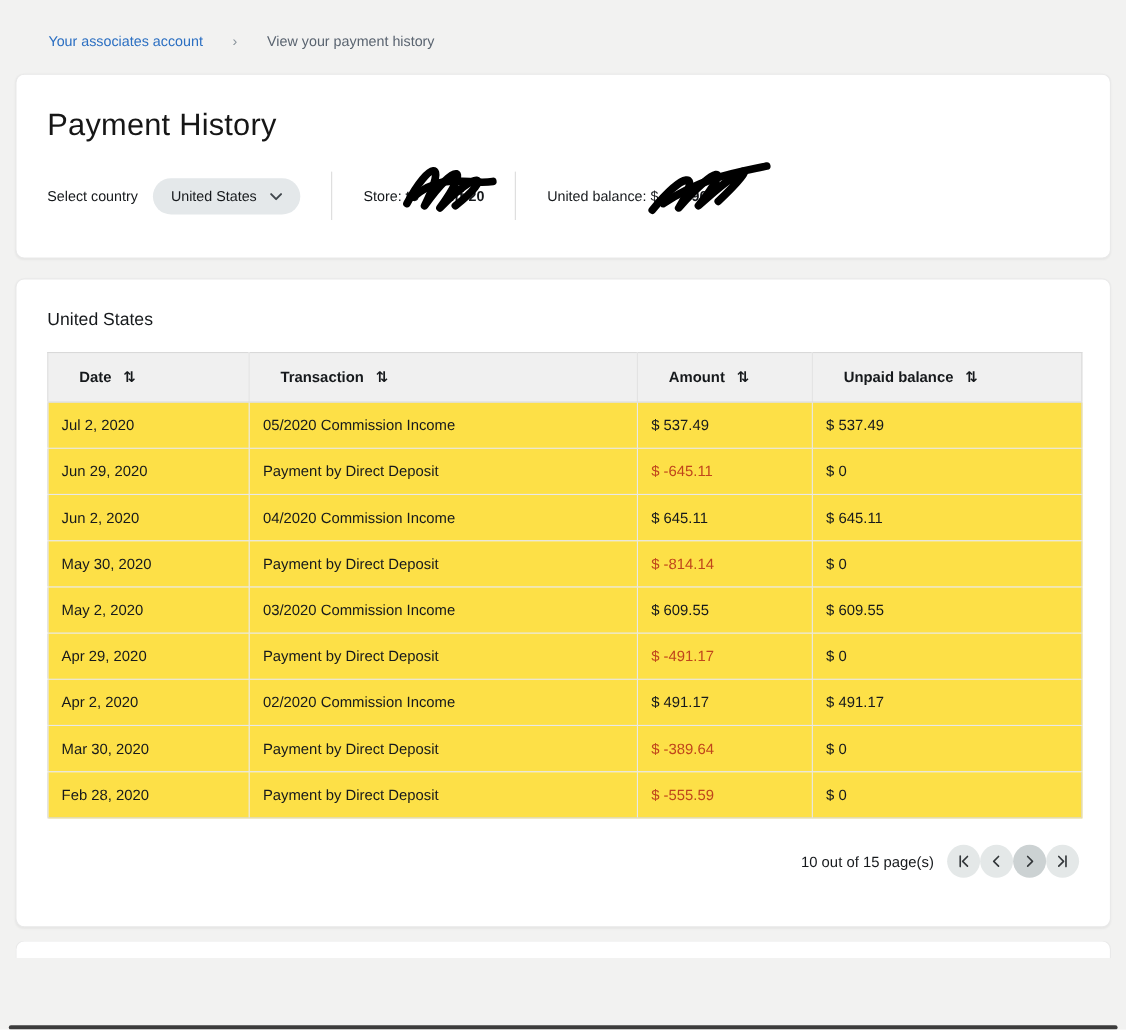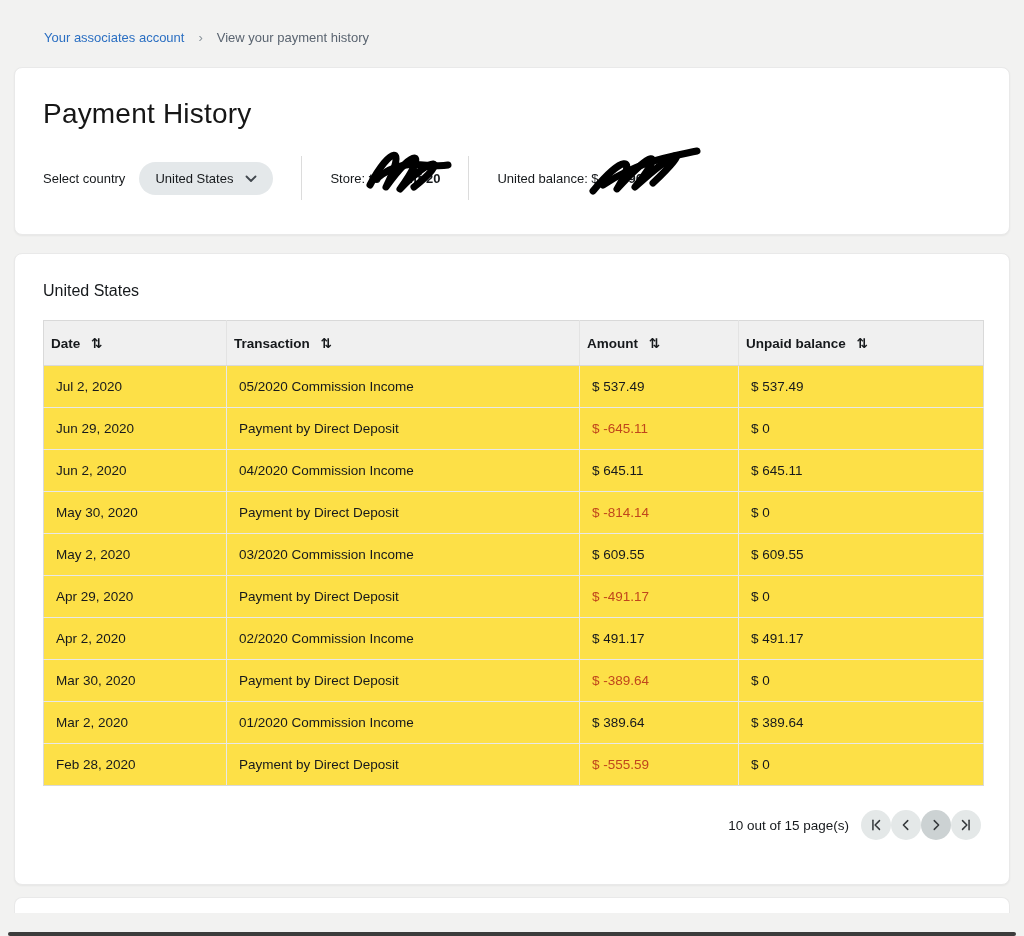--- a/index.html
+++ b/index.html
@@ -6,21 +6,21 @@
   *{box-sizing:border-box;margin:0;padding:0}
   html,body{width:1024px;height:936px}
   body{
     background:#f2f2f1;
     font-family:"Liberation Sans","DejaVu Sans",sans-serif;
     color:#16191c;
     position:relative;
     overflow:hidden;
   }
   
-  .breadcrumb{padding:30px 0 0 44px;font-size:13px;display:flex;gap:14px;align-items:center}
+  .breadcrumb{padding:30px 0 0 44px;font-size:13px;display:flex;gap:27px;align-items:center}
   .breadcrumb a{color:#2b6fc2;text-decoration:none;cursor:pointer}
   .breadcrumb .sep{color:#8a949c}
   .breadcrumb .current{color:#5a6470}
   
   .card{background:#fff;border:1px solid #e9e9e9;border-radius:8px;margin:0 14px;box-shadow:0 1px 2px rgba(15,17,17,.05)}
   .card-header{margin-top:22px;padding:30px 28px 34px}
   h1{font-size:28px;font-weight:400;color:#161616;letter-spacing:.2px}
   .controls{display:flex;align-items:center;margin-top:26px;font-size:13px}
   .ctl-label{margin-right:14px;color:#16191c}
   .select-pill{display:inline-flex;align-items:center;gap:12px;background:#e4e8ea;border:none;border-radius:18px;padding:9px 16px;font-size:13px;color:#16191c;cursor:pointer;font-family:inherit}
@@ -28,21 +28,21 @@
   .redacted-wrap{position:relative;white-space:nowrap}
   .redact-gap{display:inline-block;height:1px}
   .scribble{position:absolute;pointer-events:none}
   .scribble path{fill:none;stroke:#000;stroke-width:7;stroke-linecap:round;stroke-linejoin:round}
   b{font-weight:700}
   
   .card-table{margin-top:18px;padding:28px 28px 44px}
   h2{font-size:16px;font-weight:500;color:#16191c;margin-bottom:20px}
   table{width:100%;border-collapse:collapse;table-layout:fixed;font-size:13.5px;border:1px solid #d9d9d9}
   col.c1{width:183px} col.c2{width:353px} col.c3{width:159px} col.c4{width:245px}
-  thead th{background:#f0f0f0;text-align:left;font-weight:700;padding:14px 7px;border-bottom:1px solid #d9d9d9;border-right:1px solid #e3e3e3;cursor:pointer}
+  thead th{background:#f0f0f0;text-align:left;font-weight:700;padding:14px 28px;border-bottom:1px solid #d9d9d9;border-right:1px solid #e3e3e3;cursor:pointer}
   thead th:last-child{border-right:none}
   .sort{margin-left:7px;font-weight:700;font-family:"DejaVu Sans",sans-serif}
   tbody td{padding:13px 12px;border-bottom:1px solid #e8e8e8;border-right:1px solid #e8e8e8;color:#16191c;background:#fde047}
   tbody td:last-child{border-right:none}
   tbody tr:last-child td{border-bottom:1px solid #d9d9d9}
   .neg{color:#c0461c}
   
   .pagination{display:flex;align-items:center;justify-content:flex-end;gap:0;margin-top:24px}
   .page-summary{font-size:13.5px;margin-right:12px;color:#16191c}
   .pg-btn{width:30px;height:30px;border-radius:50%;border:none;background:#e4e8e8;display:flex;align-items:center;justify-content:center;cursor:pointer;padding:0}
@@ -178,26 +178,20 @@
           <td>$ 491.17</td>
         </tr>
 
         <tr>
           <td>Mar 30, 2020</td>
           <td>Payment by Direct Deposit</td>
           <td><span class="neg">$ -389.64</span></td>
           <td>$ 0</td>
         </tr>
 
-        <tr>
-          <td>Mar 2, 2020</td>
-          <td>01/2020 Commission Income</td>
-          <td><span>$ 389.64</span></td>
-          <td>$ 389.64</td>
-        </tr>
 
         <tr>
           <td>Feb 28, 2020</td>
           <td>Payment by Direct Deposit</td>
           <td><span class="neg">$ -555.59</span></td>
           <td>$ 0</td>
         </tr>
       </tbody>
   </table>
 

